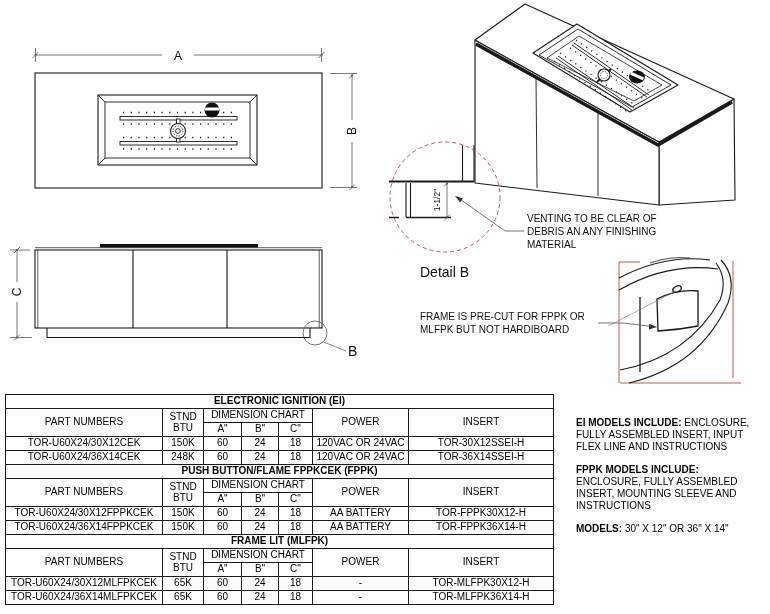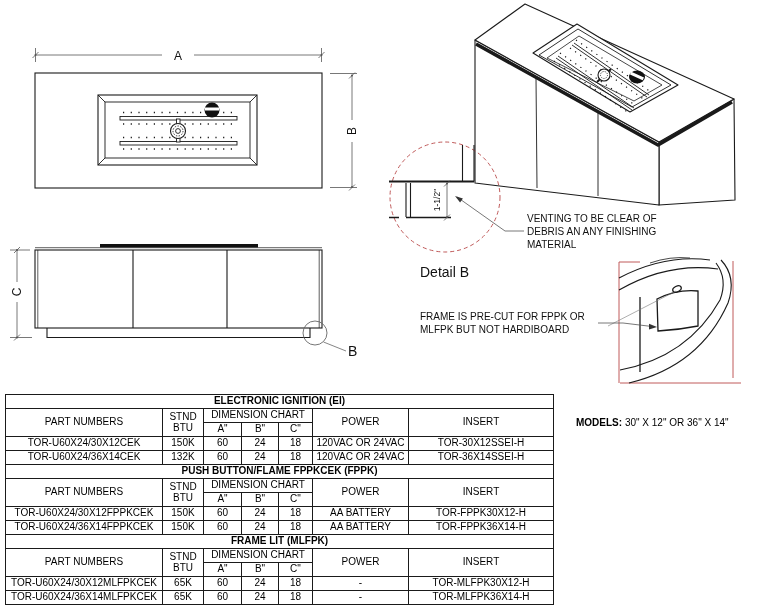--- a/index.html
+++ b/index.html
@@ -196,21 +196,21 @@
         <td>TOR-U60X24/30X12CEK</td>
         <td>150K</td>
         <td>60</td>
         <td>24</td>
         <td>18</td>
         <td>120VAC OR 24VAC</td>
         <td>TOR-30X12SSEI-H</td>
       </tr>
       <tr>
         <td>TOR-U60X24/36X14CEK</td>
-        <td>132K</td>
+        <td>248K</td>
         <td>60</td>
         <td>24</td>
         <td>18</td>
         <td>120VAC OR 24VAC</td>
         <td>TOR-36X14SSEI-H</td>
       </tr>
     </tbody>
 
     <tbody>
       <tr class="sec">
@@ -285,16 +285,18 @@
         <td>60</td>
         <td>24</td>
         <td>18</td>
         <td>-</td>
         <td>TOR-MLFPK36X14-H</td>
       </tr>
     </tbody>
   </table>
 
   <div class="notes">
+    <p><b>EI MODELS INCLUDE:</b><span> ENCLOSURE, FULLY ASSEMBLED INSERT, INPUT FLEX LINE AND INSTRUCTIONS</span></p>
+    <p><b>FPPK MODELS INCLUDE:</b><span> ENCLOSURE, FULLY ASSEMBLED INSERT, MOUNTING SLEEVE AND INSTRUCTIONS</span></p>
     <p><b>MODELS:</b><span> 30" X 12" OR 36" X 14"</span></p>
   </div>
 
 </div>
 
 </body></html>

